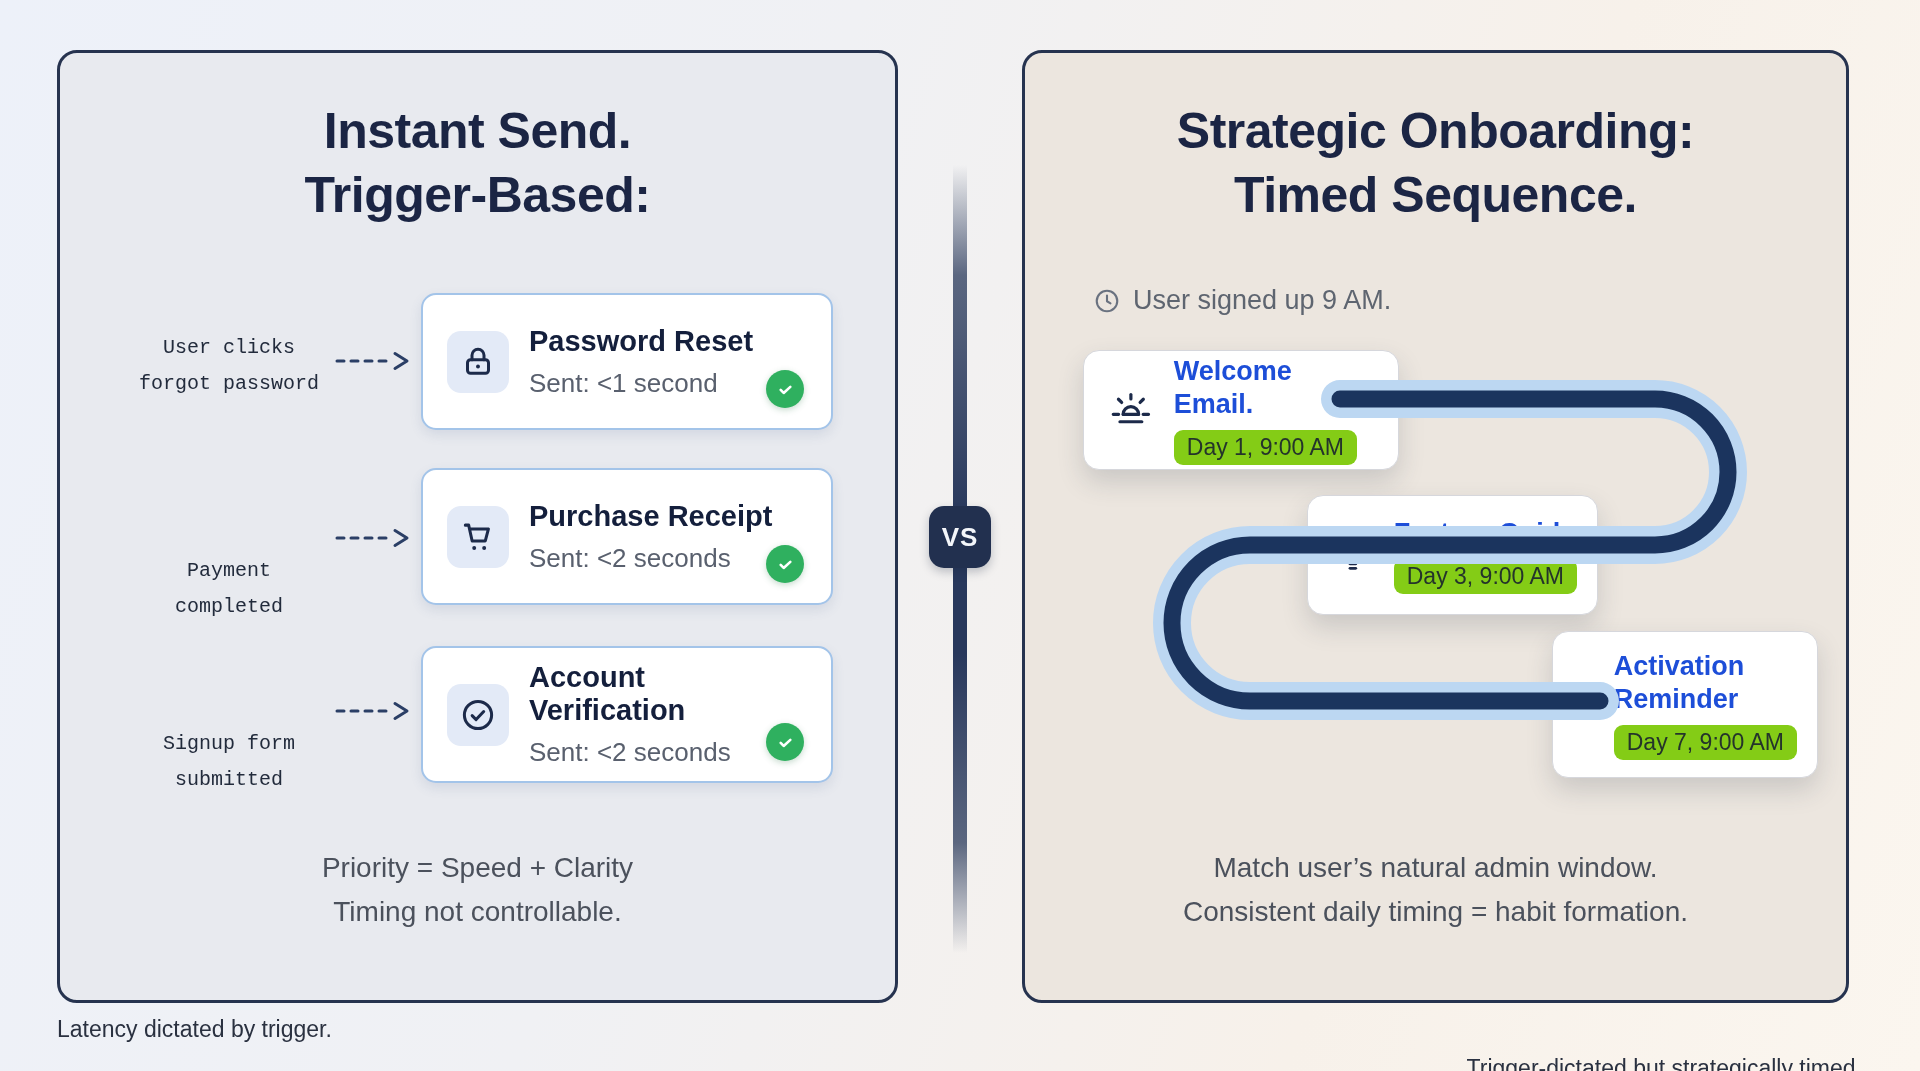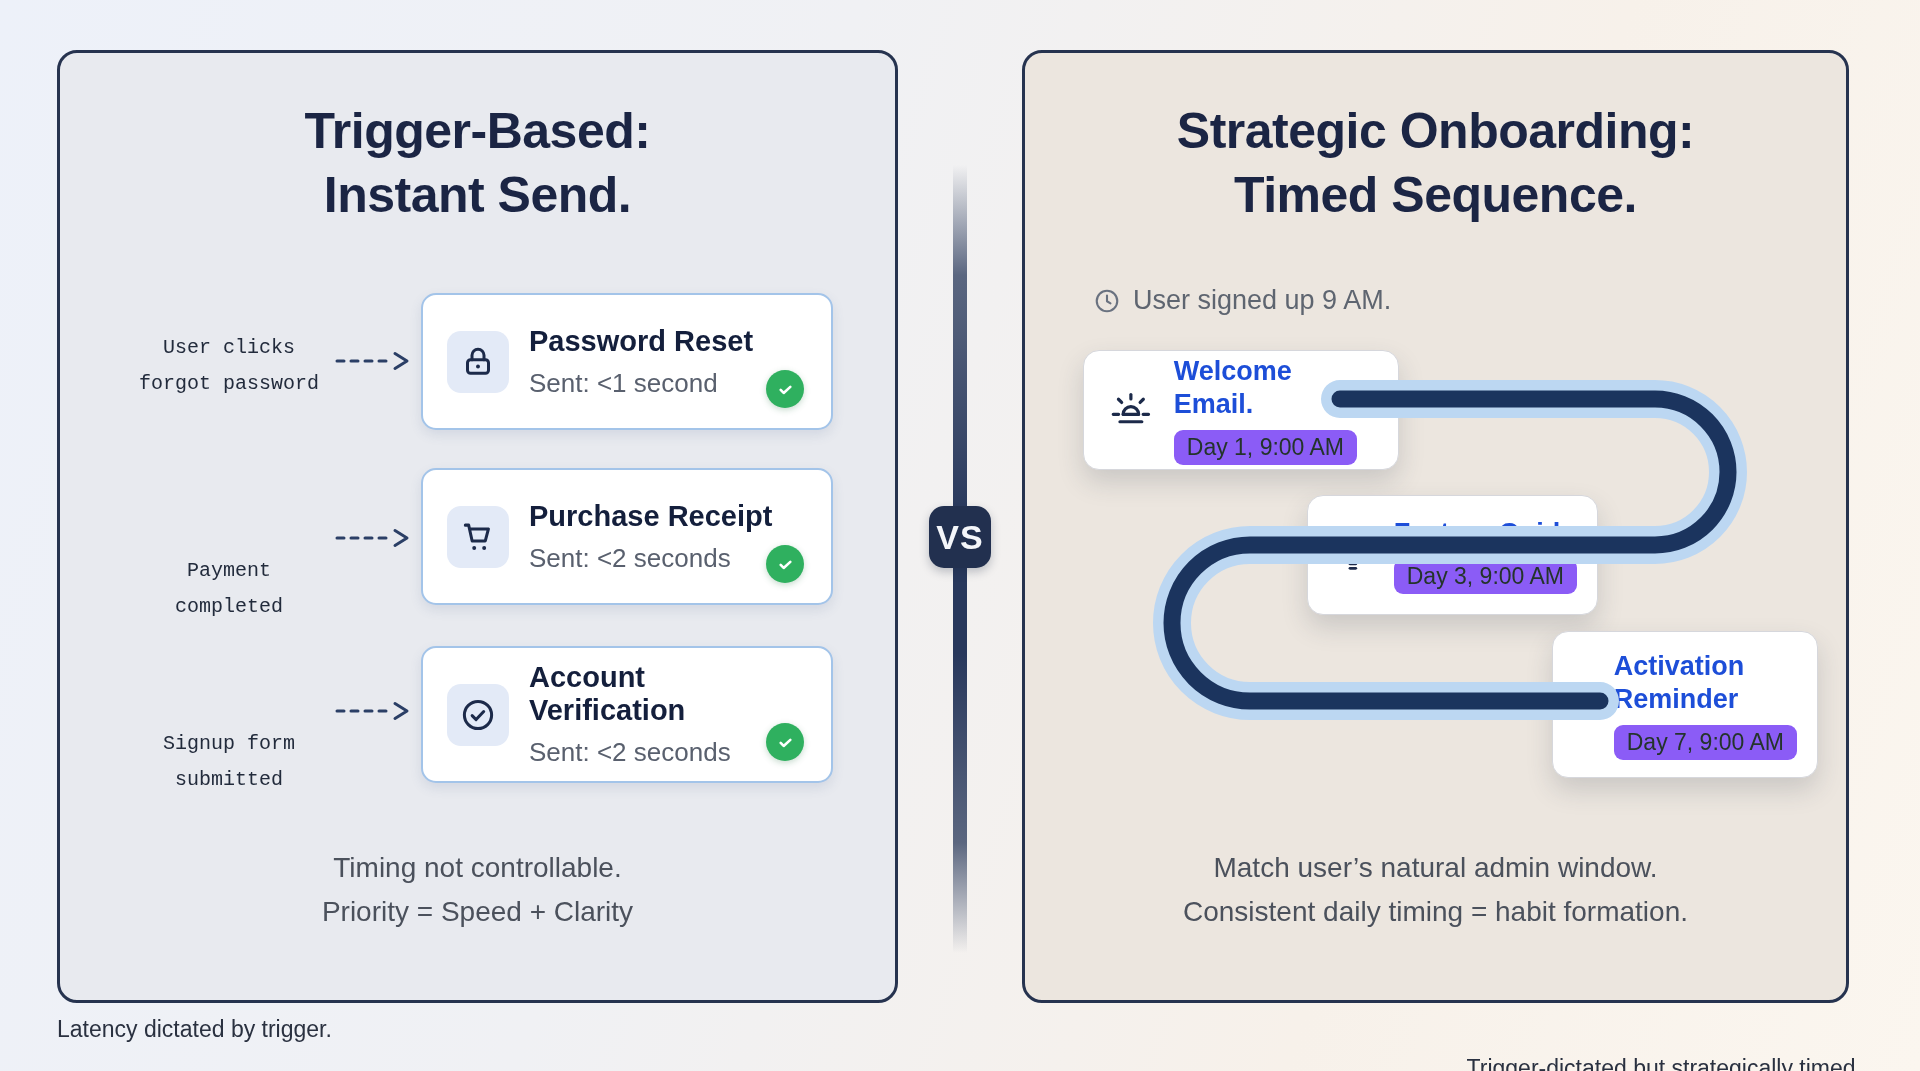--- a/index.html
+++ b/index.html
@@ -32,21 +32,21 @@
     position: absolute; left: 953px; top: 165px; width: 14px; height: 788px;
     background: linear-gradient(to bottom,
       rgba(40,56,90,0) 0%, rgba(40,56,90,.75) 14%, #28385c 45%, #28385c 62%,
       rgba(40,56,90,.75) 86%, rgba(40,56,90,0) 100%);
     z-index: 2;
   }
   .vs-badge {
     position: absolute; left: 929px; top: 506px; width: 62px; height: 62px;
     background: #22304f; border-radius: 15px; z-index: 3;
     display: flex; align-items: center; justify-content: center;
-    color: #f4f6fa; font-size: 34px; font-weight: 800; letter-spacing: 1px;
+    color: #f4f6fa; font-size: 26px; font-weight: 800; letter-spacing: 1px;
     box-shadow: 0 4px 10px rgba(25,35,60,.25);
   }
 
   
   .row-label {
     position: absolute; left: 28px; width: 282px;
     text-align: center; font-size: 20px; line-height: 36px; color: #222b3c; font-family: Liberation Mono, monospace;
   }
   .arrow { position: absolute; left: 274px; width: 80px; height: 22px; color: #2b3f66; }
 
@@ -91,21 +91,21 @@
     border: 1.5px solid #d6d7dc; border-radius: 16px;
     box-shadow: 0 12px 26px rgba(50,60,80,.18);
     display: flex; align-items: center; padding: 14px 20px; gap: 16px;
     z-index: 3; color: #1c2a4a;
   }
   .step-a { left: 58px;  top: 297px; width: 316px; height: 120px; }
   .step-b { left: 282px; top: 442px; width: 291px; height: 120px; }
   .step-c { left: 527px; top: 578px; width: 266px; height: 147px; }
   .sc-title { font-size: 27px; line-height: 33px; font-weight: 700; color: #1d4ed8; margin-bottom: 9px; }
   .badge {
-    display: inline-block; background: #8b5cf6; color: #24342b;
+    display: inline-block; background: #84cc16; color: #24342b;
     font-size: 23px; line-height: 23px; padding: 6px 13px; border-radius: 9px;
     white-space: nowrap;
   }
 
   
   .footer-note {
     position: absolute; top: 1016px; font-size: 23px; color: #2a3140; z-index: 1;
   }
   .footer-left  { left: 57px; }
   .footer-right { right: 58px; text-align: right; margin-top: 39px; }
@@ -119,22 +119,22 @@
 
   <div class="divider"></div>
 
   <svg class="snake" width="1920" height="1071" viewBox="0 0 1920 1071" fill="none">
     <path d="M1340 399 L1655 399 A73 73 0 0 1 1655 545 L1250 545 A78 78 0 0 0 1250 701 L1600 701" stroke="#bcd7f2" stroke-width="38" stroke-linecap="round" stroke-linejoin="round"></path>
     <path d="M1340 399 L1655 399 A73 73 0 0 1 1655 545 L1250 545 A78 78 0 0 0 1250 701 L1600 701" stroke="#1b345e" stroke-width="17" stroke-linecap="round" stroke-linejoin="round"></path>
   </svg>
 
   <section class="panel panel-left">
     <h1 class="panel-title">
+      <div>Instant Send.</div>
       <div>Trigger-Based:</div>
-      <div>Instant Send.</div>
     </h1>
 
     <div class="row-label" style="top:277px">
       <div>User clicks</div>
       <div>forgot password</div>
     </div>
     <svg class="arrow" style="top:297px" viewBox="0 0 80 22">
       <line x1="3" y1="11" x2="58" y2="11" stroke="currentColor" stroke-width="3" stroke-dasharray="7 7" stroke-linecap="round"></line>
       <path d="M61 3.5 L73 11 L61 18.5" stroke="currentColor" stroke-width="3" fill="none" stroke-linecap="round" stroke-linejoin="round"></path>
     </svg>
@@ -204,22 +204,22 @@
         <div class="tc-sub">Sent: &lt;2 seconds</div>
       </div>
       <div class="check-dot">
         <svg width="21" height="21" viewBox="0 0 24 24" fill="none" stroke="#ffffff" stroke-width="3" stroke-linecap="round" stroke-linejoin="round">
           <path d="M6.5 12.5l3.4 3.4L17.5 9"></path>
         </svg>
       </div>
     </div>
 
     <div class="panel-summary">
+      <div>Priority = Speed + Clarity</div>
       <div>Timing not controllable.</div>
-      <div>Priority = Speed + Clarity</div>
     </div>
   </section>
 
   <div class="vs-badge">VS</div>
 
   <section class="panel panel-right">
     <h1 class="panel-title">
       <div>Strategic Onboarding:</div>
       <div>Timed Sequence.</div>
     </h1>

